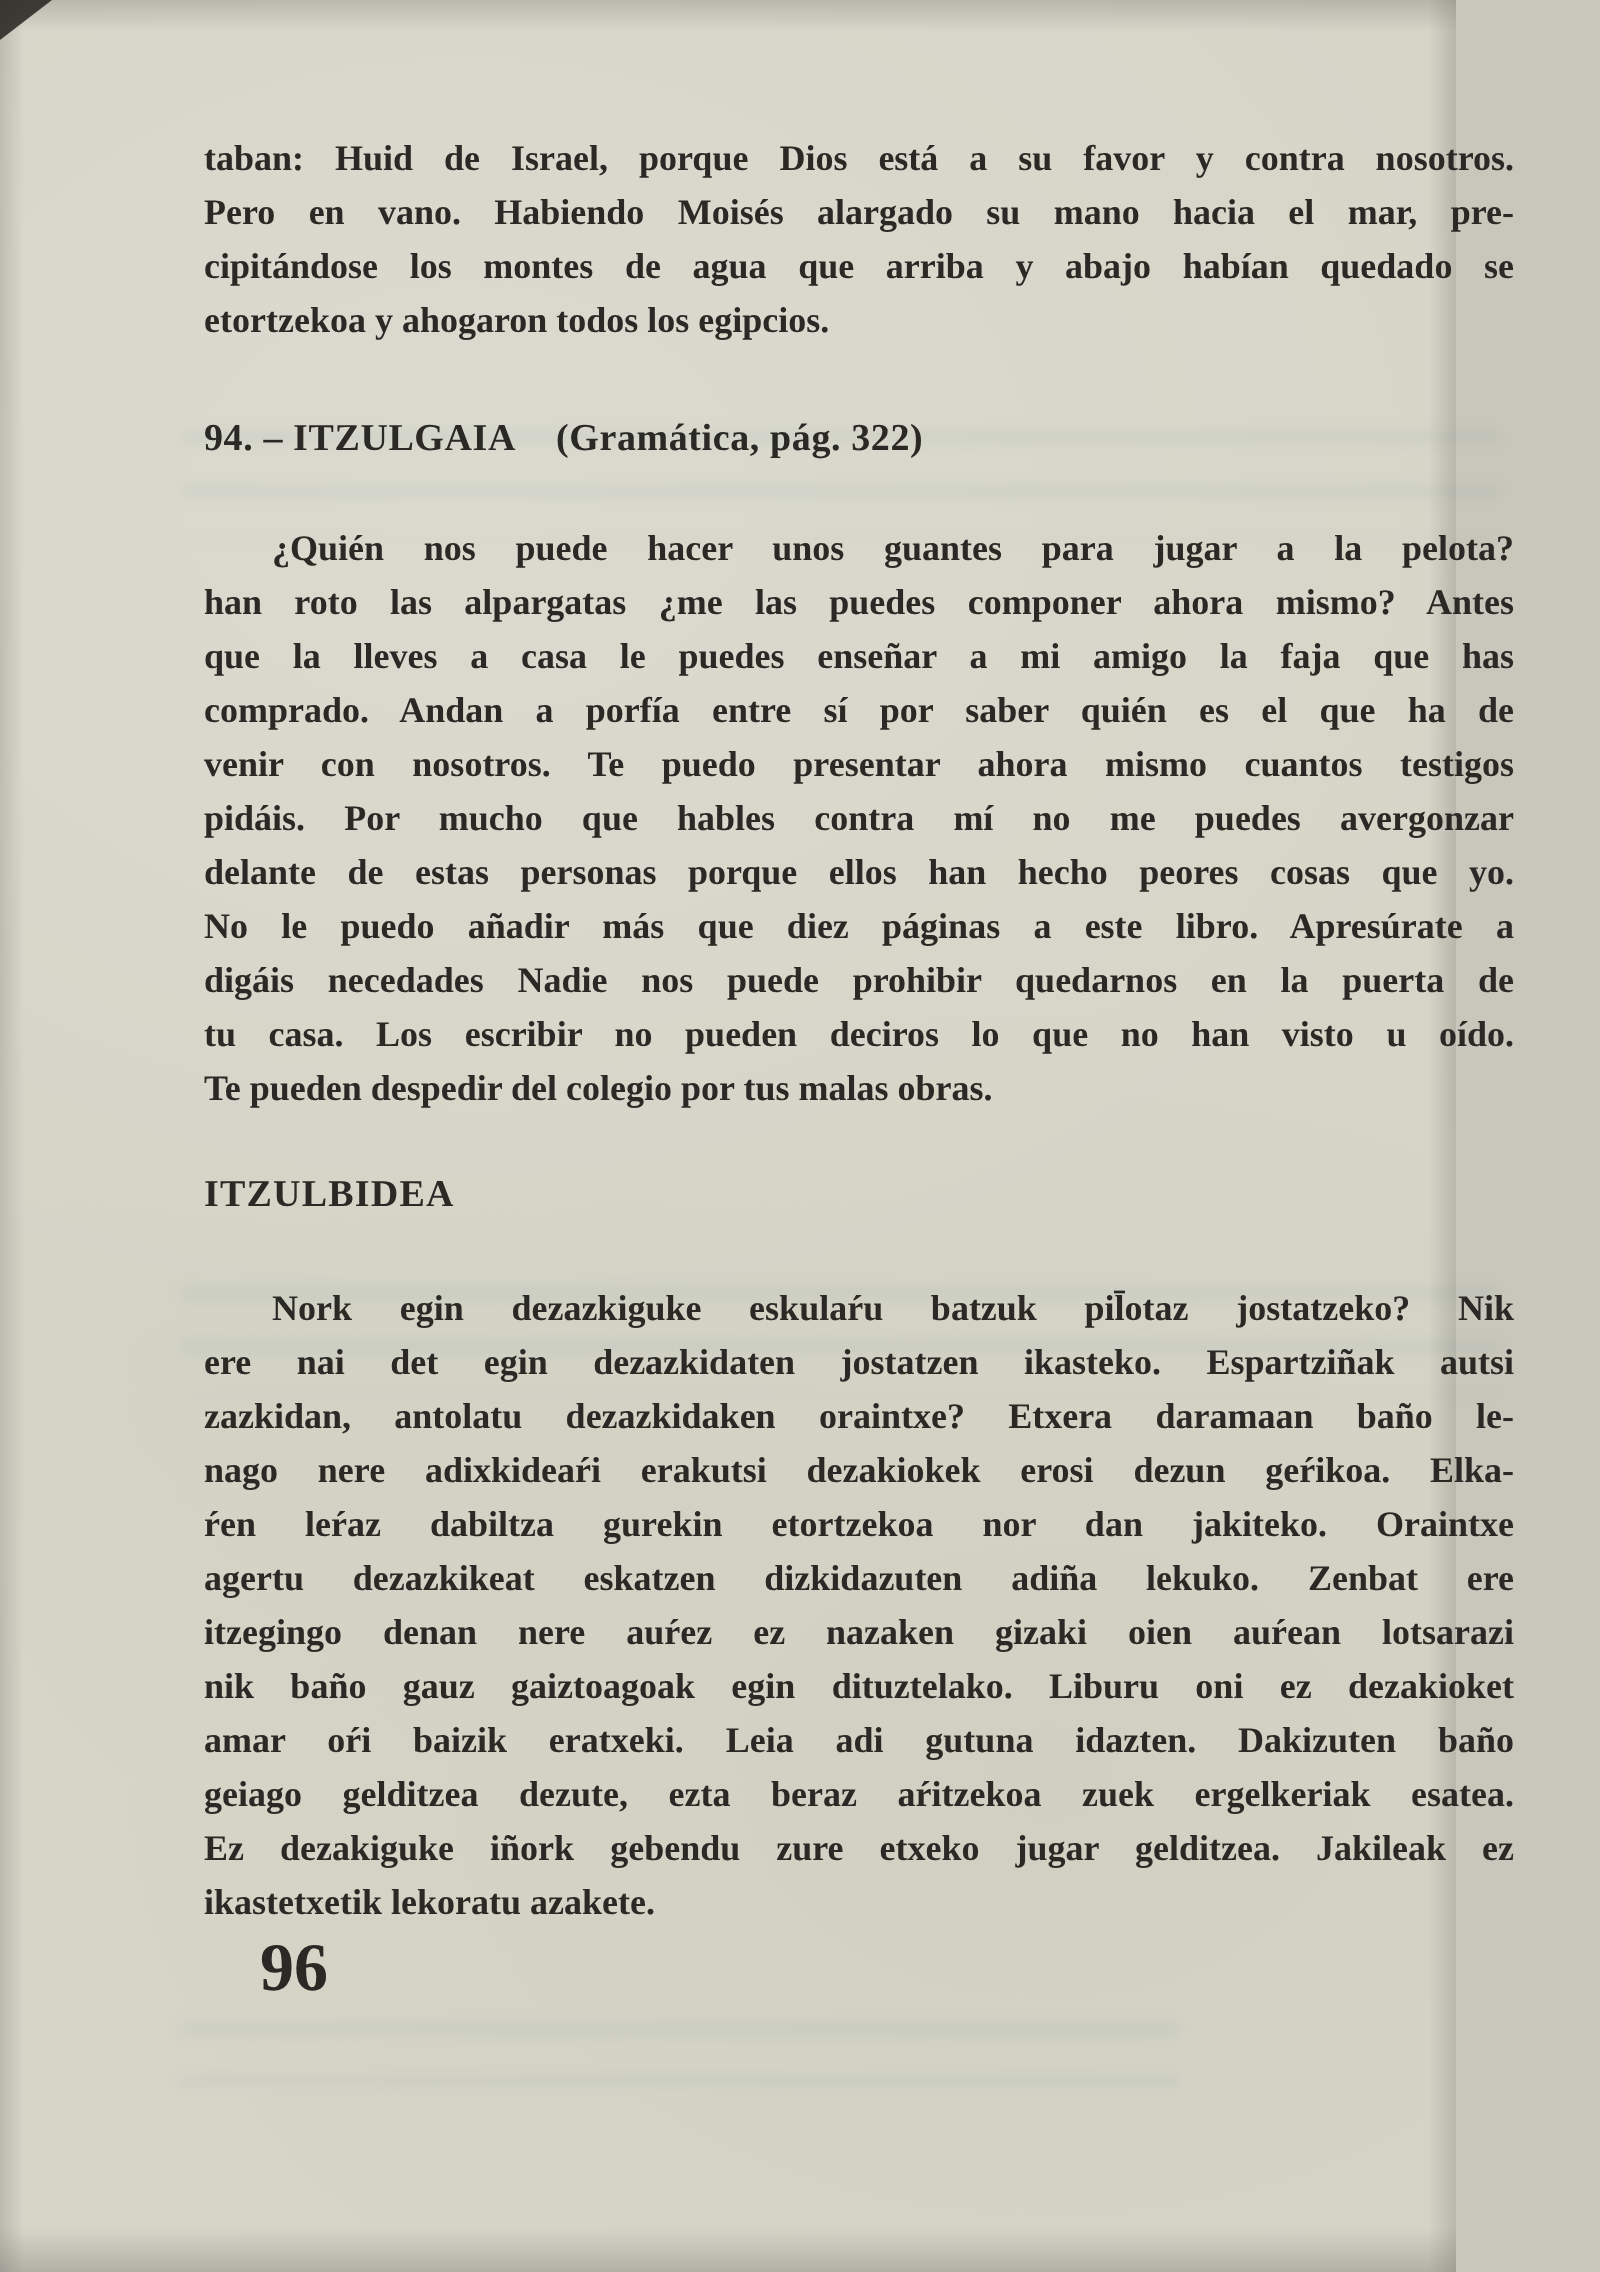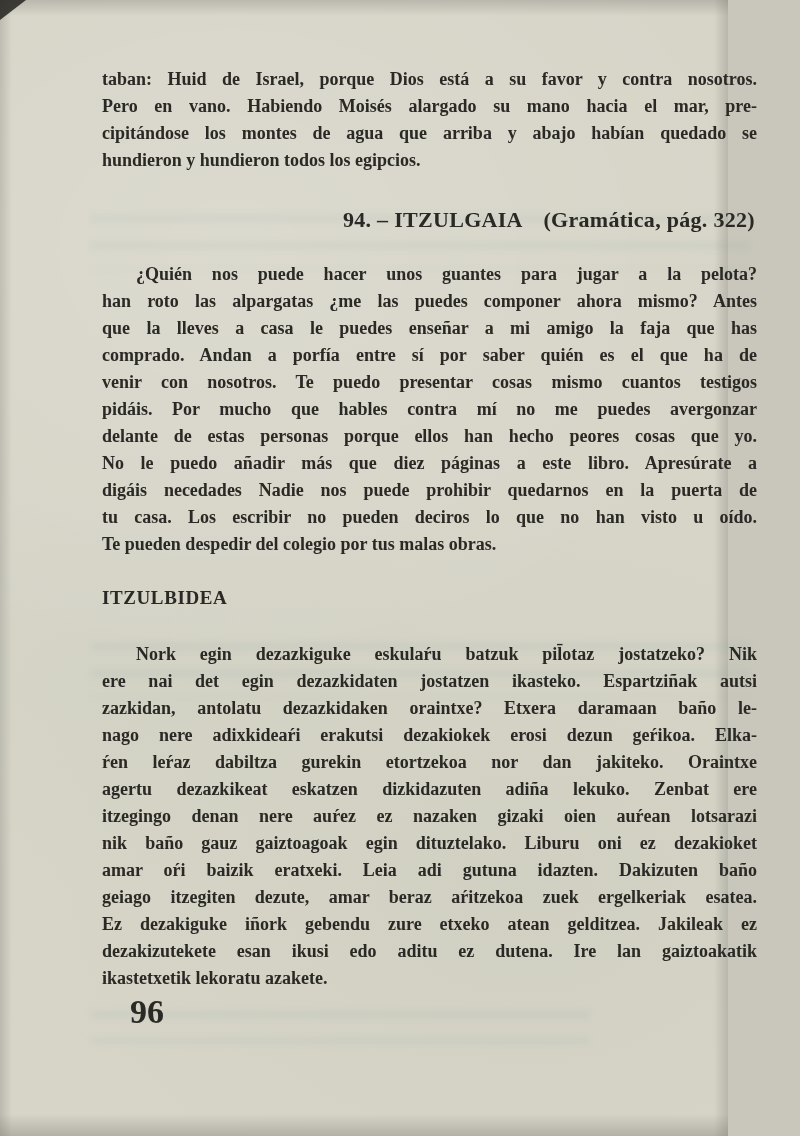--- a/index.html
+++ b/index.html
@@ -69,24 +69,24 @@
     white-space: normal;
     height: 27px;
     overflow: hidden;
   }
   .line.last { text-align-last: left; }
   .line.indent { padding-left: 34px; }
 
   .para.continuation { margin-bottom: 32px; }
 
   .section-heading {
-    text-align: right;
+    text-align: left;
     height: 27px;
     margin-bottom: 28px;
-    font-size: 22px;
+    font-size: 19px;
     letter-spacing: 0.3px;
     padding-right: 2px;
   }
   .section-heading .sec-label { font-weight: 700; }
   .section-heading .sec-ref { font-weight: 700; margin-left: 16px; }
 
   .para.spanish { margin-bottom: 0; }
 
   .subheading {
     height: 27px;
@@ -114,56 +114,55 @@
   <div class="ghost g1"></div>
   <div class="ghost g2"></div>
   <div class="ghost g3"></div>
 
   <div class="content">
 
     <div class="para continuation">
       <div class="line">taban: Huid de Israel, porque Dios está a su favor y contra nosotros.</div>
       <div class="line">Pero en vano. Habiendo Moisés alargado su mano hacia el mar, pre-</div>
       <div class="line">cipitándose los montes de agua que arriba y abajo habían quedado se</div>
-      <div class="line last">hundieron y hundieron todos los egipcios.</div>
+      <div class="line last">etortzekoa y ahogaron todos los egipcios.</div>
     </div>
 
     <div class="section-heading">
       <span class="sec-label">94. – ITZULGAIA</span>
       <span class="sec-ref">(Gramática, pág. 322)</span>
     </div>
 
     <div class="para spanish">
       <div class="line indent">¿Quién nos puede hacer unos guantes para jugar a la pelota?</div>
       <div class="line">han roto las alpargatas ¿me las puedes componer ahora mismo? Antes</div>
       <div class="line">que la lleves a casa le puedes enseñar a mi amigo la faja que has</div>
       <div class="line">comprado. Andan a porfía entre sí por saber quién es el que ha de</div>
-      <div class="line">venir con nosotros. Te puedo presentar cosas mismo cuantos testigos</div>
+      <div class="line">venir con nosotros. Te puedo presentar ahora mismo cuantos testigos</div>
       <div class="line">pidáis. Por mucho que hables contra mí no me puedes avergonzar</div>
       <div class="line">delante de estas personas porque ellos han hecho peores cosas que yo.</div>
       <div class="line">No le puedo añadir más que diez páginas a este libro. Apresúrate a</div>
       <div class="line">digáis necedades Nadie nos puede prohibir quedarnos en la puerta de</div>
       <div class="line">tu casa. Los escribir no pueden deciros lo que no han visto u oído.</div>
       <div class="line last">Te pueden despedir del colegio por tus malas obras.</div>
     </div>
 
     <div class="subheading">ITZULBIDEA</div>
 
     <div class="para basque">
       <div class="line indent">Nork egin dezazkiguke eskulaŕu batzuk pil̄otaz jostatzeko? Nik</div>
       <div class="line">ere nai det egin dezazkidaten jostatzen ikasteko. Espartziñak autsi</div>
       <div class="line">zazkidan, antolatu dezazkidaken oraintxe? Etxera daramaan baño le-</div>
       <div class="line">nago nere adixkideaŕi erakutsi dezakiokek erosi dezun geŕikoa. Elka-</div>
       <div class="line">ŕen leŕaz dabiltza gurekin etortzekoa nor dan jakiteko. Oraintxe</div>
       <div class="line">agertu dezazkikeat eskatzen dizkidazuten adiña lekuko. Zenbat ere</div>
       <div class="line">itzegingo denan nere auŕez ez nazaken gizaki oien auŕean lotsarazi</div>
       <div class="line">nik baño gauz gaiztoagoak egin dituztelako. Liburu oni ez dezakioket</div>
       <div class="line">amar oŕi baizik eratxeki. Leia adi gutuna idazten. Dakizuten baño</div>
-      <div class="line">geiago itzegiten dezute, amar beraz aŕitzekoa zuek ergelkeriak esatea.</div>
-      <div class="line">Ez dezakiguke iñork gebendu zure etxeko atean gelditzea. Jakileak ez</div>
-      <div class="line">dezakizutekete esan ikusi edo aditu ez dutena. Ire lan gaiztoakatik</div>
+      <div class="line">geiago gelditzea dezute, ezta beraz aŕitzekoa zuek ergelkeriak esatea.</div>
+      <div class="line">Ez dezakiguke iñork gebendu zure etxeko jugar gelditzea. Jakileak ez</div>
       <div class="line last">ikastetxetik lekoratu azakete.</div>
     </div>
 
     <div class="page-number">96</div>
 
   </div>
 </div>
 
 </body></html>

